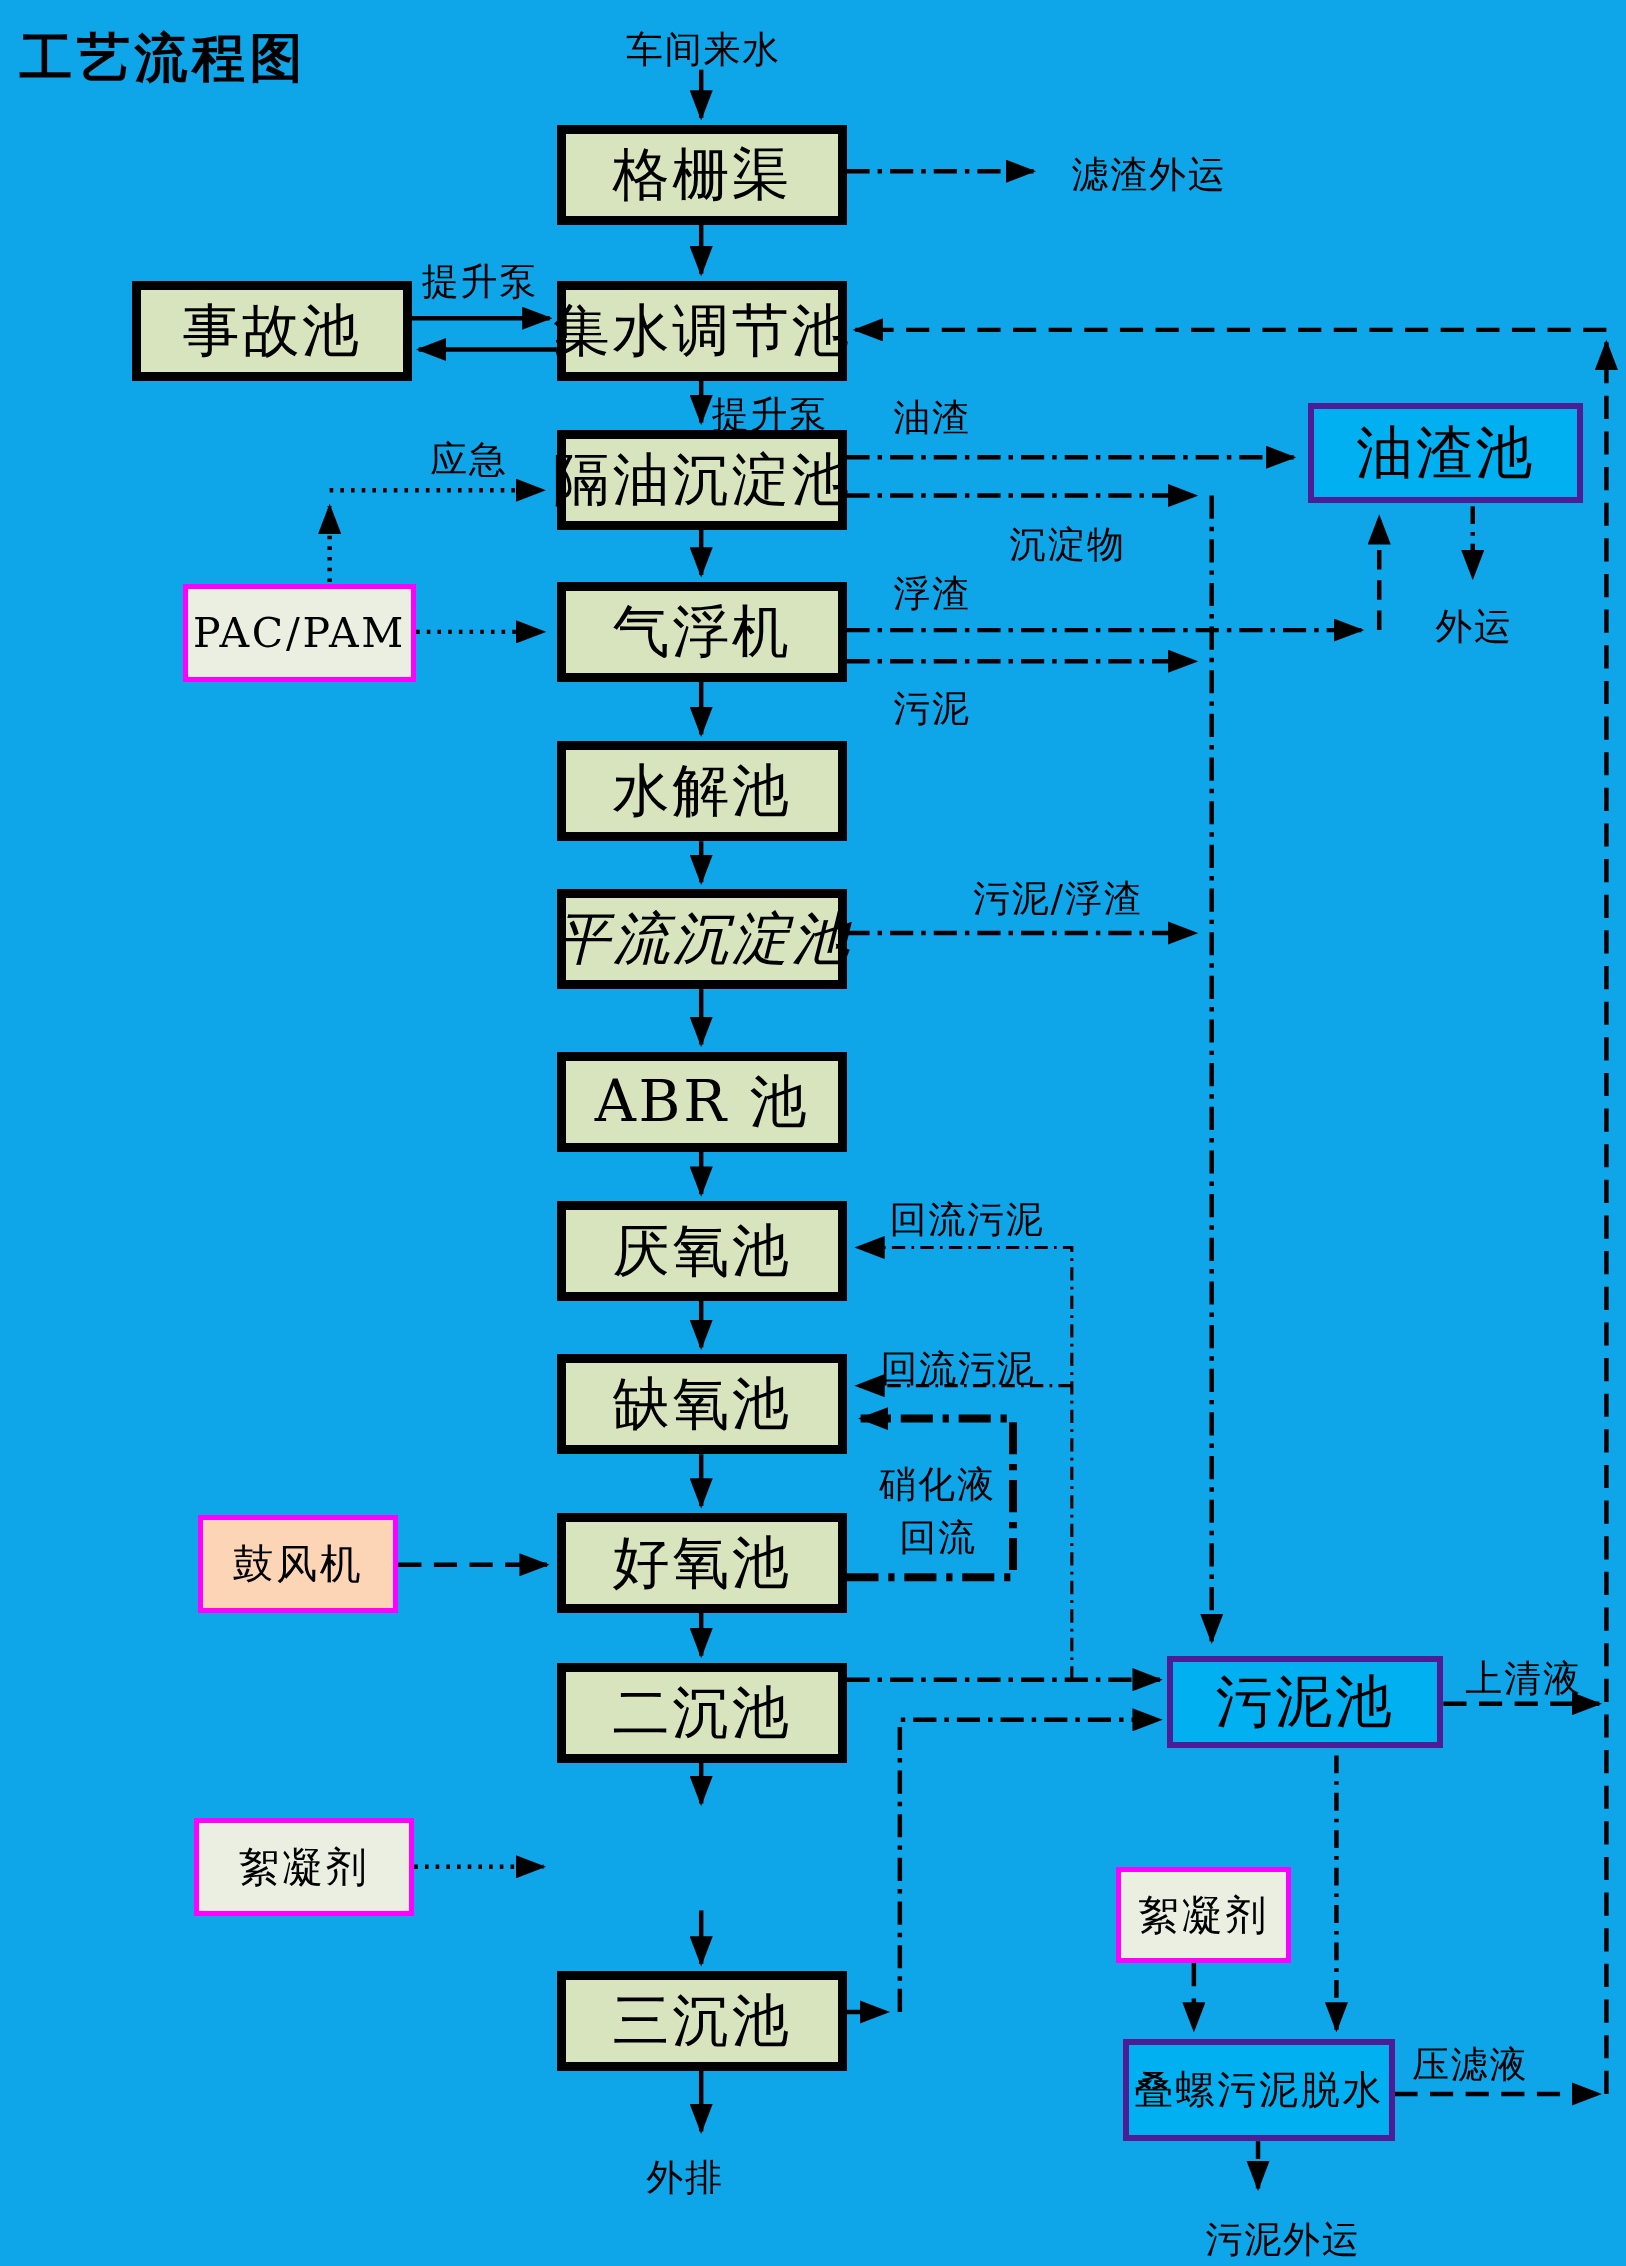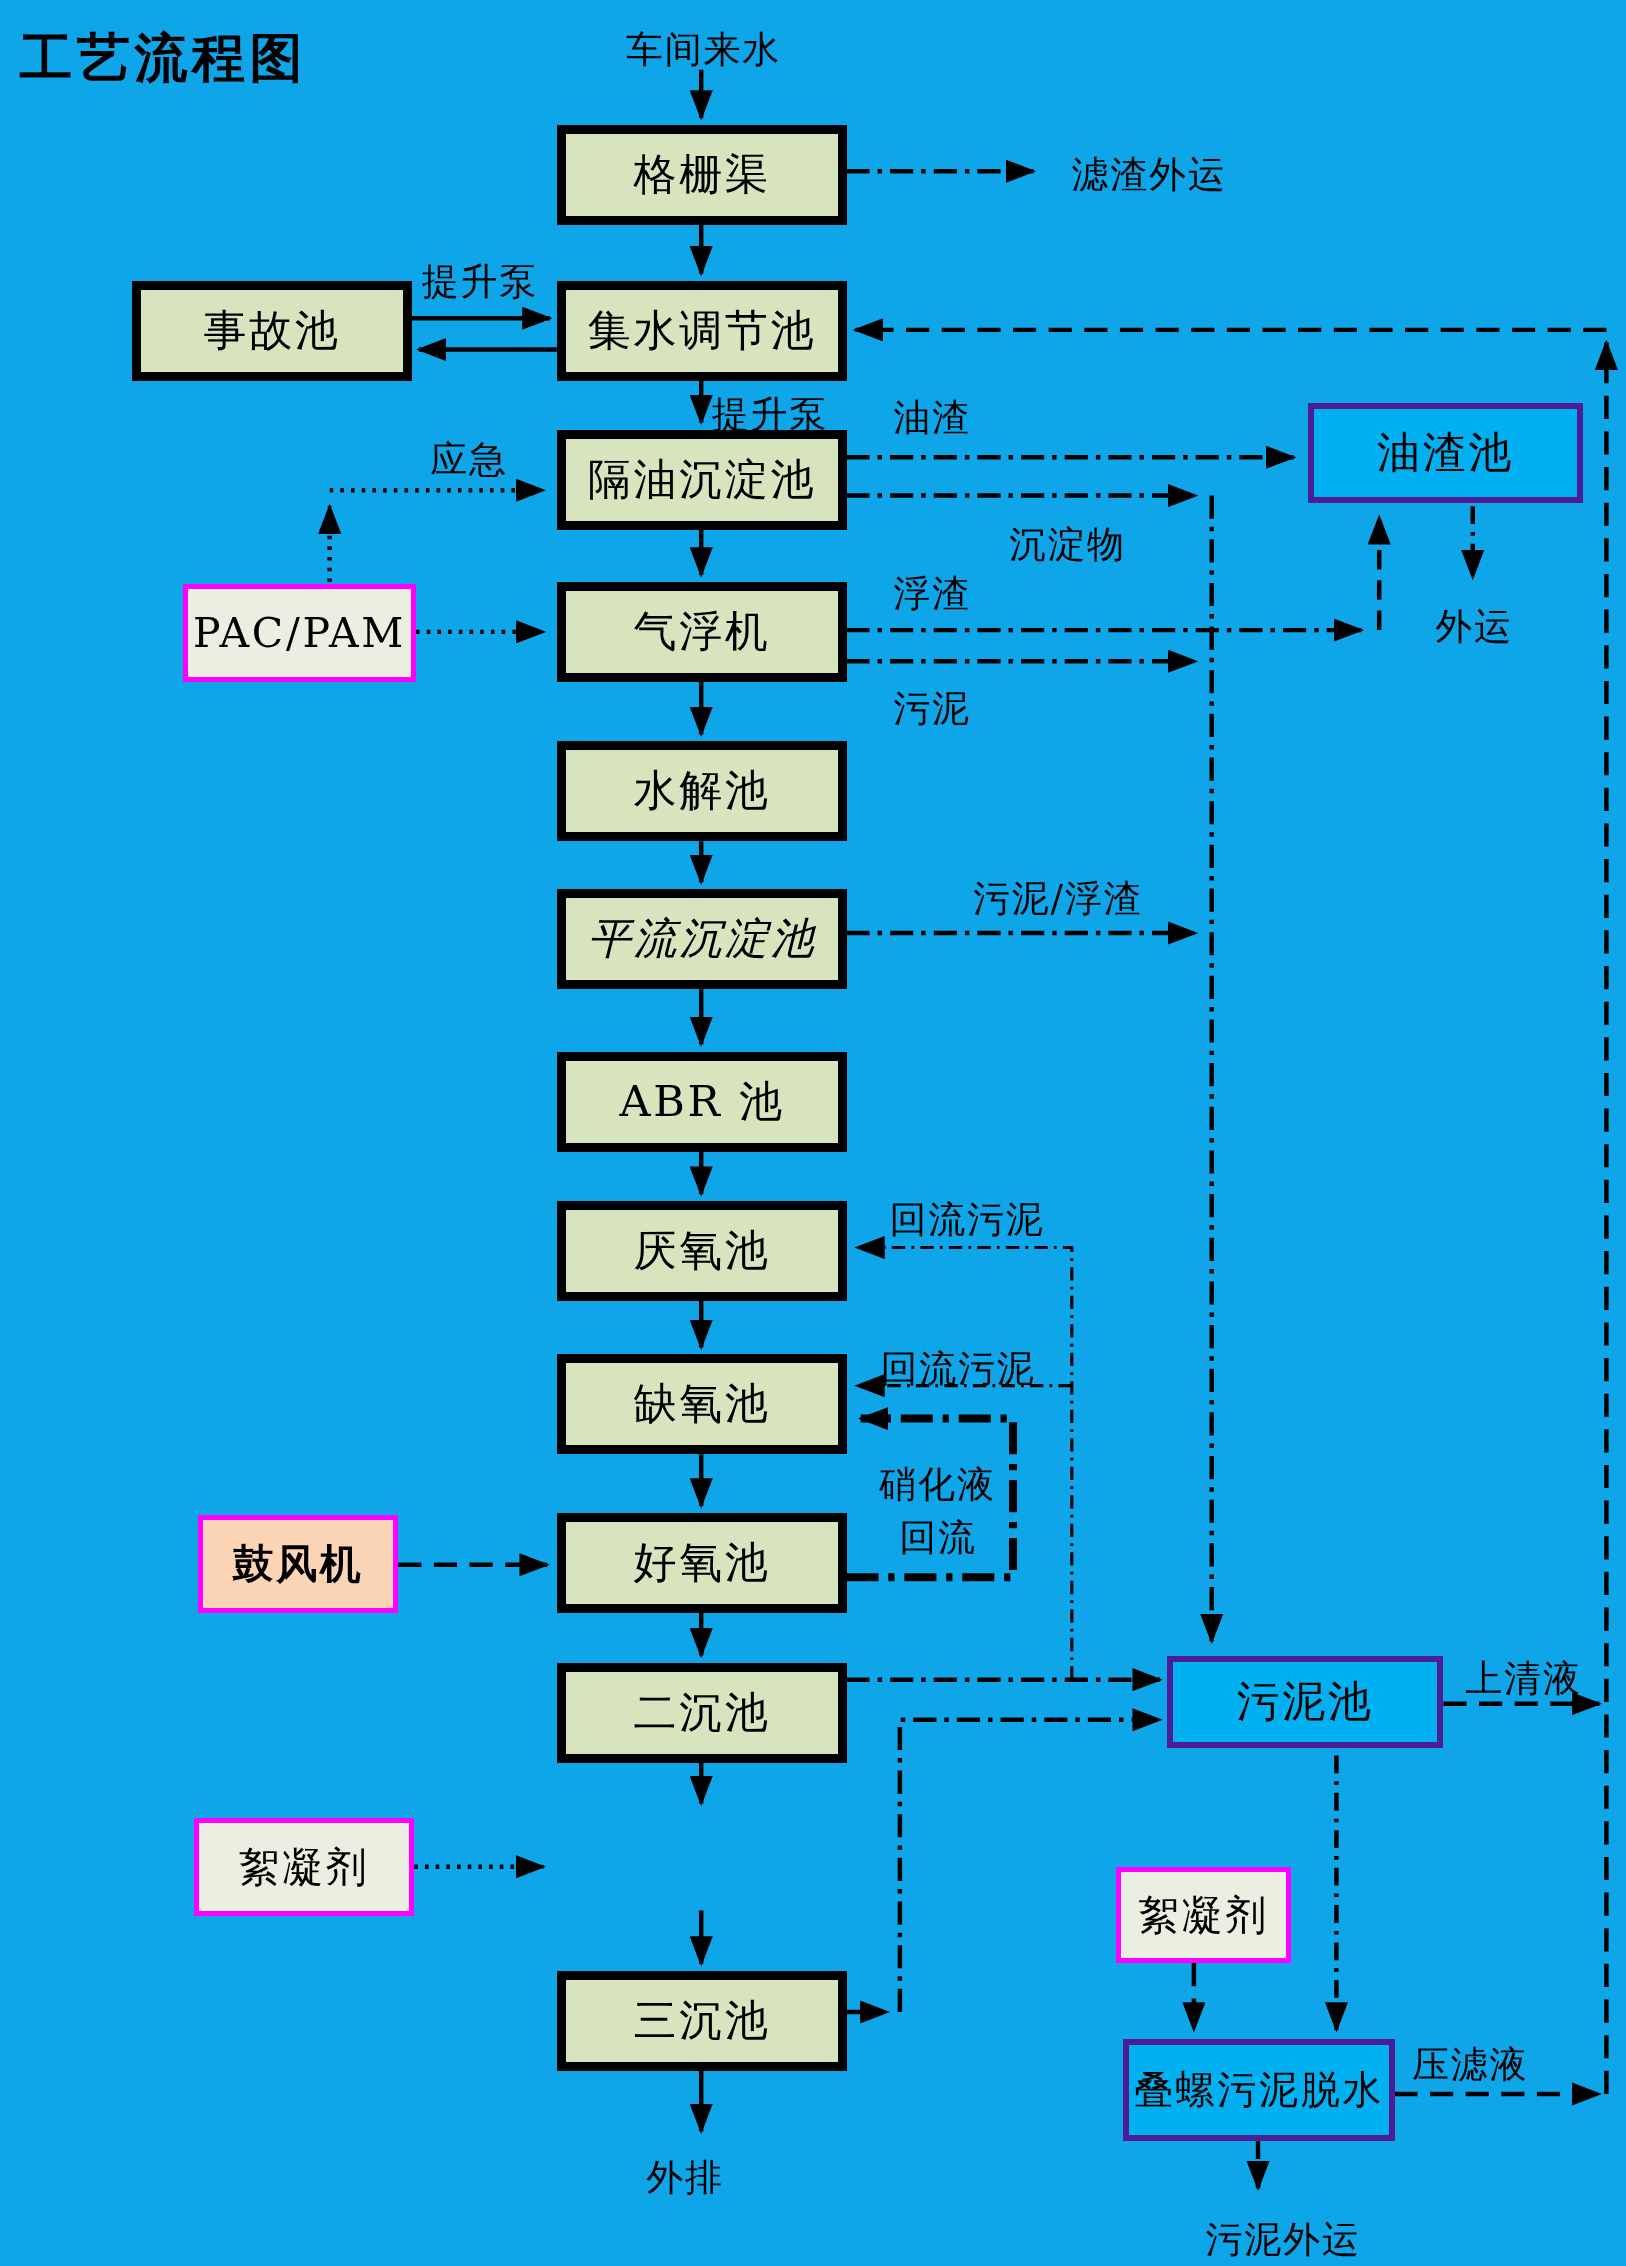--- a/index.html
+++ b/index.html
@@ -18,28 +18,28 @@
     z-index: 1;
   }
   .box {
     position: absolute;
     box-sizing: border-box;
     display: flex;
     align-items: center;
     justify-content: center;
     z-index: 2;
     color: #000;
-    font-size: 43px;
+    font-size: 57px;
     letter-spacing: 2.7px;
     white-space: nowrap;
   }
   .process { background: #d8e4bd; border: 9px solid #000; }
   .blue    { background: #00b0f0; border: 6px solid #4c1d95; }
   .chem    { background: #ebefe1; border: 5.3px solid #ff00ff; font-size: 41px; }
-  .blower  { background: #fbd5b5; border: 5.3px solid #ff00ff; font-size: 41px; font-weight: bold; }
+  .blower  { background: #fbd5b5; border: 5.3px solid #ff00ff; font-size: 41px; }
   .lbl {
     position: absolute;
     z-index: 3;
     color: #000;
     font-size: 37px;
     letter-spacing: 1.8px;
     white-space: nowrap;
     text-align: center;
   }
   #title {

